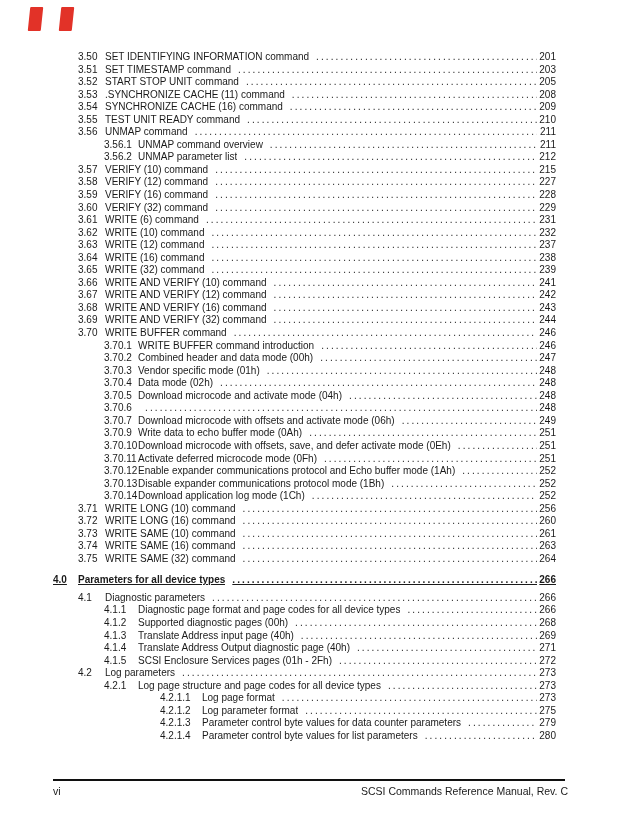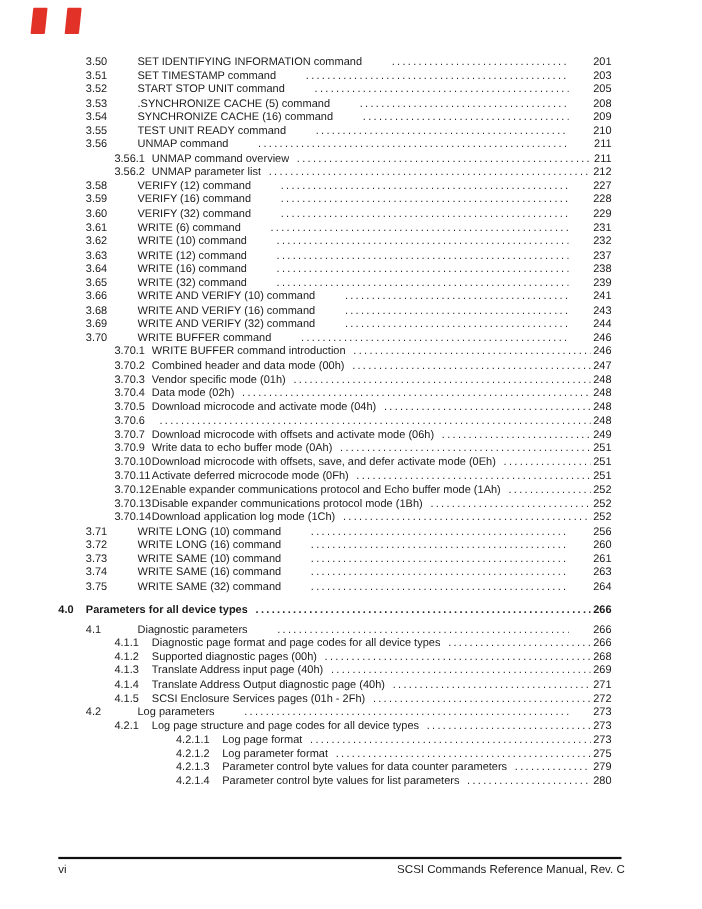--- a/index.html
+++ b/index.html
@@ -22,23 +22,23 @@
   .row .title { flex:0 1 auto; overflow:hidden; }
   .row .leader{
     flex:1 1 8px; overflow:hidden; padding-left:7px; padding-right:1px;
   }
   .row .leader::after{
     content:"..................................................................................................................................................................";
     letter-spacing:2.1px; color:#262626;
   }
   .row .page  { flex:0 0 auto; min-width:19px; text-align:right; }
 
-  .lvl0 { padding-left:53px; font-weight:bold; margin-top:8.5px; margin-bottom:5.4px; }
+  .lvl0 { padding-left:53px; font-weight:bold; margin-top:8.5px; margin-bottom:5.4px;text-decoration:underline; }
   .lvl0 .num { width:25px; }
-  .lvl1 { padding-left:78px;gap:20px; }  .lvl1 .num { width:27px; }
+  .lvl1 { padding-left:78px; }  .lvl1 .num { width:27px; }
   .lvl2 { padding-left:104px; }  .lvl2 .num { width:34px; }
   .lvl3 { padding-left:128px; } .lvl3 .num { width:42px;margin-left:32px; }
 
   
   .footer-rule {
     position:absolute; left:53px; top:779px; width:512px; height:1.6px;
     background:#101010;
   }
   .footer-text {
     position:absolute; left:53px; top:785px; width:515px;
@@ -68,21 +68,21 @@
     <span class="page">203</span>
   </div>
     <div class="row lvl1">
     <span class="num">3.52</span>
     <span class="title">START STOP UNIT command</span>
     <span class="leader"></span>
     <span class="page">205</span>
   </div>
     <div class="row lvl1">
     <span class="num">3.53</span>
-    <span class="title">.SYNCHRONIZE CACHE (5) command</span>
+    <span class="title">.SYNCHRONIZE CACHE (11) command</span>
     <span class="leader"></span>
     <span class="page">208</span>
   </div>
     <div class="row lvl1">
     <span class="num">3.54</span>
     <span class="title">SYNCHRONIZE CACHE (16) command</span>
     <span class="leader"></span>
     <span class="page">209</span>
   </div>
     <div class="row lvl1">
@@ -103,20 +103,26 @@
     <span class="leader"></span>
     <span class="page">211</span>
   </div>
     <div class="row lvl2">
     <span class="num">3.56.2</span>
     <span class="title">UNMAP parameter list</span>
     <span class="leader"></span>
     <span class="page">212</span>
   </div>
     <div class="row lvl1">
+    <span class="num">3.57</span>
+    <span class="title">VERIFY (10) command</span>
+    <span class="leader"></span>
+    <span class="page">215</span>
+  </div>
+    <div class="row lvl1">
     <span class="num">3.58</span>
     <span class="title">VERIFY (12) command</span>
     <span class="leader"></span>
     <span class="page">227</span>
   </div>
     <div class="row lvl1">
     <span class="num">3.59</span>
     <span class="title">VERIFY (16) command</span>
     <span class="leader"></span>
     <span class="page">228</span>
@@ -155,20 +161,26 @@
     <span class="num">3.65</span>
     <span class="title">WRITE (32) command</span>
     <span class="leader"></span>
     <span class="page">239</span>
   </div>
     <div class="row lvl1">
     <span class="num">3.66</span>
     <span class="title">WRITE AND VERIFY (10) command</span>
     <span class="leader"></span>
     <span class="page">241</span>
+  </div>
+    <div class="row lvl1">
+    <span class="num">3.67</span>
+    <span class="title">WRITE AND VERIFY (12) command</span>
+    <span class="leader"></span>
+    <span class="page">242</span>
   </div>
     <div class="row lvl1">
     <span class="num">3.68</span>
     <span class="title">WRITE AND VERIFY (16) command</span>
     <span class="leader"></span>
     <span class="page">243</span>
   </div>
     <div class="row lvl1">
     <span class="num">3.69</span>
     <span class="title">WRITE AND VERIFY (32) command</span>

